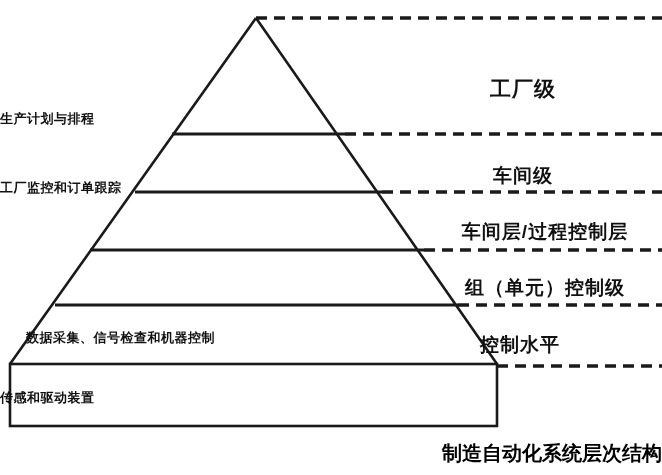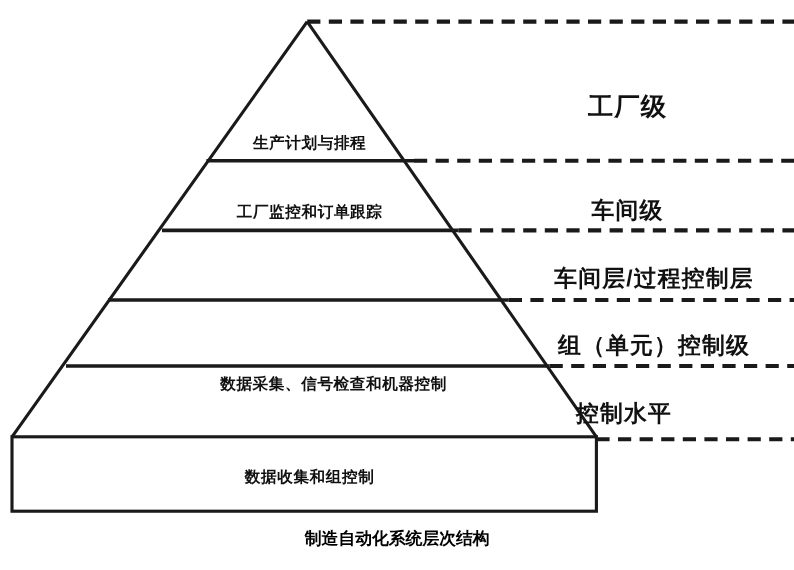--- a/index.html
+++ b/index.html
@@ -19,21 +19,21 @@
   }
   #diagram-svg {
     position: absolute;
     left: 0;
     top: 0;
     width: 662px;
     height: 475px;
   }
   .layer-text {
     position: absolute;
-    text-align: center;
+    text-align: left;
     color: #111111;
     font-weight: bold;
     white-space: nowrap;
     letter-spacing: 0.5px;
     font-family: "Liberation Sans", "DejaVu Sans", sans-serif;
   }
   .tier-label {
     position: absolute;
     color: #111111;
     font-weight: bold;
@@ -78,25 +78,25 @@
         <line x1="256" y1="18" x2="662" y2="18" stroke="#1a1a1a" stroke-width="3.4" stroke-dasharray="11 7"></line>
         <line x1="345" y1="134" x2="662" y2="134" stroke="#1a1a1a" stroke-width="3.4" stroke-dasharray="11 7"></line>
         <line x1="382" y1="192" x2="662" y2="192" stroke="#1a1a1a" stroke-width="3.4" stroke-dasharray="11 7"></line>
         <line x1="424" y1="250" x2="662" y2="250" stroke="#1a1a1a" stroke-width="3.4" stroke-dasharray="11 7"></line>
         <line x1="458" y1="305" x2="662" y2="305" stroke="#1a1a1a" stroke-width="3.4" stroke-dasharray="11 7"></line>
         <line x1="497" y1="366" x2="662" y2="366" stroke="#1a1a1a" stroke-width="3.4" stroke-dasharray="11 7"></line>
       </g>
   </svg>
 
   <div class="layer-text" style="left: 0px; top: 110px; font-size: 13px; width: 516px;">生产计划与排程</div>
-  <div class="layer-text" style="left: 0px; top: 168px; font-size: 13px; width: 516px;">工厂监控和订单跟踪</div>
-  <div class="layer-text" style="left: 0px; top: 311px; font-size: 13px; width: 556px;">数据采集、信号检查和机器控制</div>
-  <div class="layer-text" style="left: 0px; top: 389px; font-size: 13px; width: 516px;">数据收集和组控制</div>
+  <div class="layer-text" style="left: 0px; top: 179px; font-size: 13px; width: 516px;">工厂监控和订单跟踪</div>
+  <div class="layer-text" style="left: 0px; top: 329px; font-size: 13px; width: 556px; padding-left: 26px;">数据采集、信号检查和机器控制</div>
+  <div class="layer-text" style="left: 0px; top: 389px; font-size: 13px; width: 516px;">传感和驱动装置</div>
 
   <div class="tier-label" style="left: 0px; top: 75px; font-size: 21px; width: 1046px;">工厂级</div>
   <div class="tier-label" style="left: 0px; top: 163px; font-size: 19px; width: 1046px;">车间级</div>
   <div class="tier-label" style="left: 0px; top: 219px; font-size: 19px; width: 1090px;">车间层/过程控制层</div>
   <div class="tier-label" style="left: 0px; top: 275px; font-size: 19px; width: 1090px;">组（单元）控制级</div>
   <div class="tier-label" style="left: 0px; top: 332px; font-size: 19px; width: 1040px;">控制水平</div>
 
-  <div class="caption" style="top:440px;font-size:14px;">制造自动化系统层次结构</div>
+  <div class="caption" style="top:440px;font-size:20px;text-align:right;">制造自动化系统层次结构</div>
 
 </div>
 
 </body></html>

